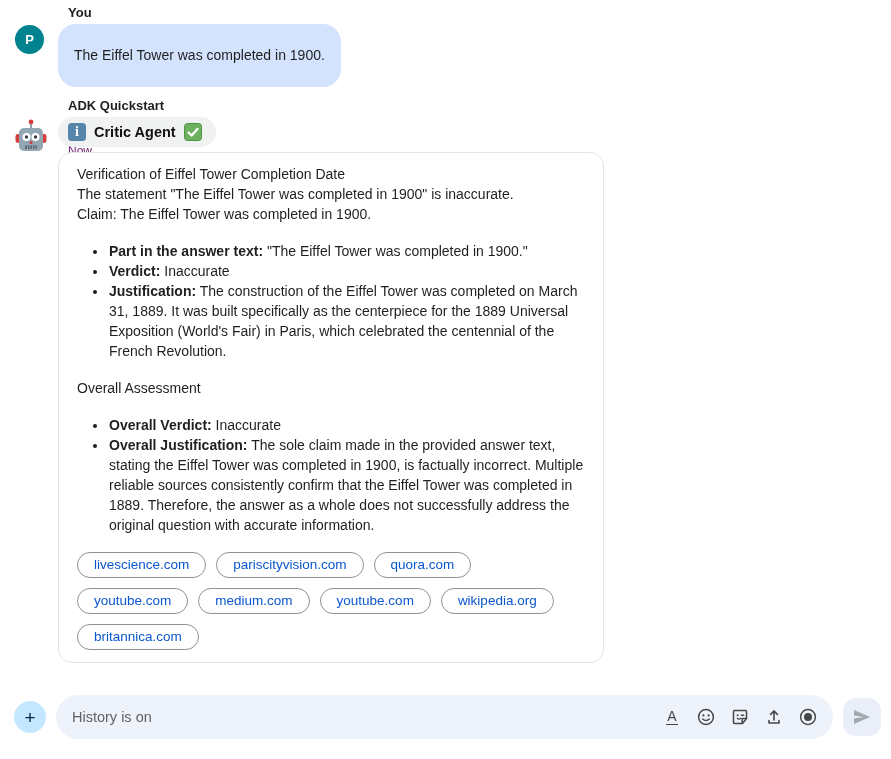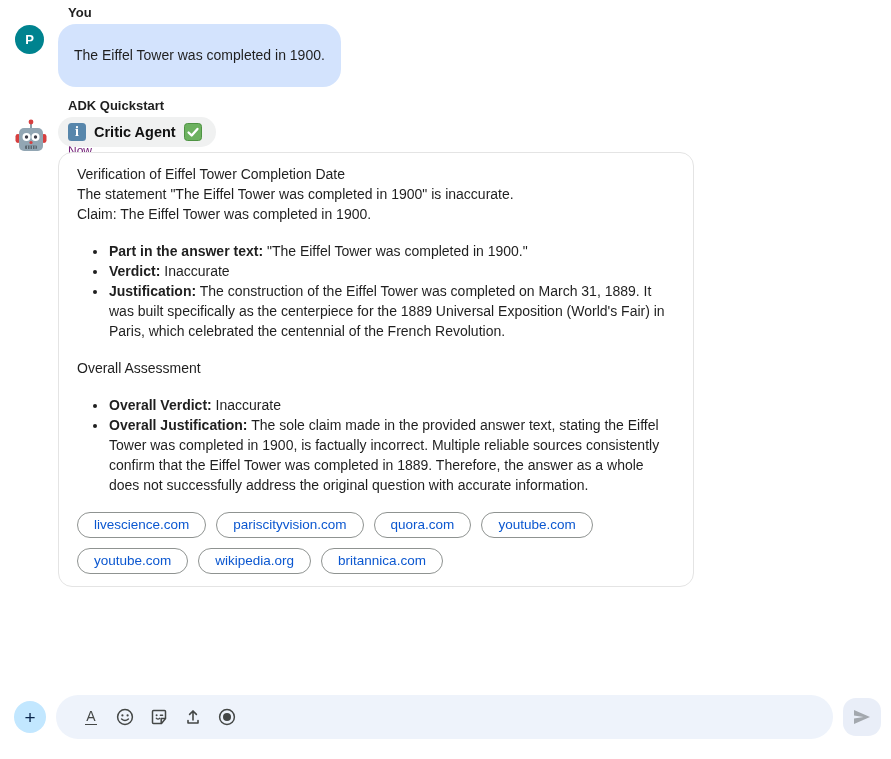--- a/index.html
+++ b/index.html
@@ -72,21 +72,21 @@
   .sq-icon {
     width: 18px; height: 18px; border-radius: 3.5px;
     display: inline-flex; align-items: center; justify-content: center;
     flex: none;
   }
   .info-sq { background: #5786ab; color: #fff; font-family: "Liberation Serif", serif; font-weight: 700; font-size: 14px; }
   .check-sq { background: #6cb15f; border: 1px solid #4e9343; }
 
   
   .card {
-    width: 636px;
+    width: 546px;
     margin-top: 5px;
     background: #fff;
     border: 1px solid #e4e4e4;
     border-radius: 14px;
     padding: 11px 18px 12px 18px;
     font-size: 14px;
     line-height: 20px;
     color: #1f1f1f;
   }
   .card ul { margin: 17px 0; padding-left: 31px; }
@@ -264,40 +264,42 @@
               <span class="lead">Overall Justification:</span>
               <span>The sole claim made in the provided answer text, stating the Eiffel Tower was completed in 1900, is factually incorrect. Multiple reliable sources consistently confirm that the Eiffel Tower was completed in 1889. Therefore, the answer as a whole does not successfully address the original question with accurate information.</span>
             </li>
           </ul>
 
           <div class="chips">
             <span class="chip">livescience.com</span>
             <span class="chip">pariscityvision.com</span>
             <span class="chip">quora.com</span>
             <span class="chip">youtube.com</span>
+            <span class="chip">medium.com</span>
             <span class="chip">youtube.com</span>
             <span class="chip">wikipedia.org</span>
             <span class="chip">britannica.com</span>
           </div>
         </div>
 
         
 
         
 
       </div>
     </div>
   </div>
 
 </div>
 
 <div class="compose">
   <button class="plus-btn">+</button>
 
   <div class="input-pill">
+    <input type="text" value="" placeholder="History is on" style="">
     <div class="compose-icons">
       <span class="cicon">
         <span class="fmt-a">A</span>
       </span>
       <span class="cicon">
         <svg viewBox="0 0 18 18" width="18" height="18">
           <circle cx="9" cy="9" r="7.4" fill="none" stroke="#444746" stroke-width="1.5"></circle>
           <circle cx="6.4" cy="7.4" r="1.1" fill="#444746"></circle>
           <circle cx="11.6" cy="7.4" r="1.1" fill="#444746"></circle>
           <path d="M5.6 11 Q9 14 12.4 11" fill="none" stroke="#444746" stroke-width="1.5" stroke-linecap="round"></path>

